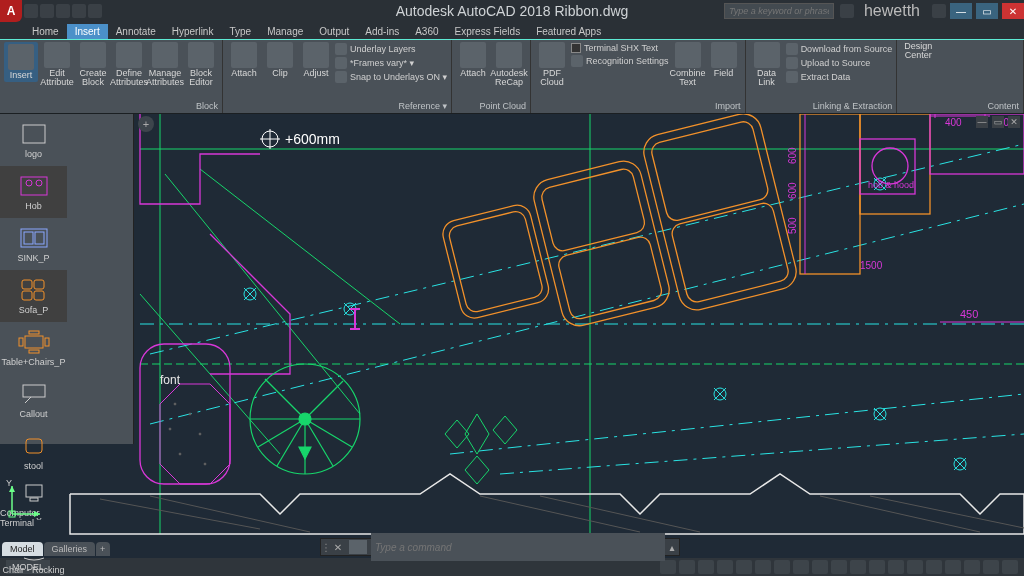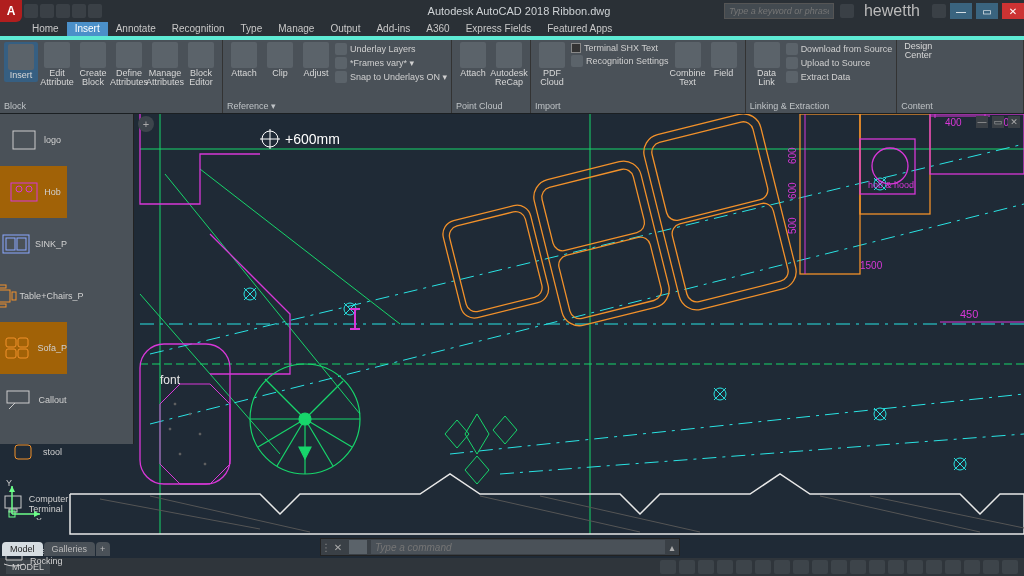--- a/index.html
+++ b/index.html
@@ -3,49 +3,49 @@
 <meta charset="utf-8">
 <style>
   * { margin: 0; padding: 0; box-sizing: border-box; font-family: "Segoe UI", Arial, sans-serif; }
   body { width: 1024px; height: 576px; background: #33393f; color: #d0d0d0; font-size: 10px; overflow: hidden; position: relative; }
 
   
   .titlebar { height: 22px; background: linear-gradient(#2a3036,#2a3036); display: flex; align-items: center; position: relative; }
   .app-logo { width: 22px; height: 22px; background: #b01e1e; color: #fff; display:flex; align-items:center; justify-content:center; font-weight:bold; font-size:12px; border-bottom-right-radius: 6px;}
   .qat { display:flex; gap:2px; margin-left:2px; }
   .qat span { width:14px; height:14px; background:#3a4046; border-radius:2px; display:inline-block; }
-  .title-center { position:absolute; left:50%; transform:translateX(-50%); font-size:11px; color:#cfd3d6;margin-left:7px; }
+  .title-center { position:absolute; left:50%; transform:translateX(-50%); font-size:14px; color:#cfd3d6; }
   .title-right { position:absolute; right:0; display:flex; align-items:center; gap:4px; height:22px; }
   .search-phrase { width:110px; height:16px; background:#434a50; border:1px solid #555; color:#999; font-style:italic; padding:0 4px; font-size:9px;}
   .userinfo { font-size:16px; color:#bbb; padding:0 6px; }
   .win-btn { width:22px; height:16px; display:flex; align-items:center; justify-content:center; font-size:10px; color:#fff; }
   .win-min { background:#3a647f; }
   .win-max { background:#3a647f; }
   .win-close { background:#c33; }
 
   
-  .menutabs { height:18px; background:#2a3036; display:flex; align-items:flex-end; padding-left:24px; gap:0; border-bottom:4px solid #5eead4;}
+  .menutabs { height:18px; background:#2a3036; display:flex; align-items:flex-end; padding-left:24px; gap:0; border-bottom:1px solid #5eead4;}
   .menutabs .tab { padding:2px 8px; font-size:10px; color:#c8c8c8; cursor:pointer; }
   .menutabs .tab.active { background:#4b90c9; color:#fff; }
 
   
   .ribbon { height:74px; background:#4a5158; display:flex; border-bottom:1px solid #1b1f22; }
   .rgrp { border-right:1px solid #333; display:flex; flex-direction:column; padding:2px 4px; }
   .rgrp .body { flex:1; display:flex; align-items:flex-start; gap:2px; }
-  .rgrp .lbl { text-align:left; font-size:9px; color:#bfc3c6; padding-top:1px; }
+  .rgrp .lbl { text-align:right; font-size:9px; color:#bfc3c6; padding-top:1px; }
   .rbtn-big { width:34px; display:flex; flex-direction:column; align-items:center; gap:1px; font-size:9px; color:#d8d8d8; text-align:center; line-height:1.05; }
   .rbtn-big .ic { width:26px; height:26px; background:#5b636a; border-radius:2px; }
   .rbtn-big.sel { background:#365f82; padding:2px; border-radius:2px; }
   .stackitem { display:flex; align-items:center; gap:3px; font-size:9px; color:#d0d0d0; padding:1px 0; white-space:nowrap; }
   .stackitem .sic { width:12px; height:12px; background:#5b636a; border-radius:2px; }
 
   
   .palette { position:absolute; top:114px; left:0; width:134px; height:330px; background:#4a5158; border-right:1px solid #222; display:flex; flex-wrap:wrap; align-content:flex-start; z-index:20;}
-  .palette .cell { width:67px; height:52px; display:flex; flex-direction:row; align-items:center; justify-content:center; font-size:9px; color:#d0d0d0; gap:2px; position:relative; }
-  .palette .cell.sel { background:#a16207; }
+  .palette .cell { width:67px; height:52px; display:flex; flex-direction:column; align-items:center; justify-content:center; font-size:9px; color:#d0d0d0; gap:2px; position:relative; }
+  .palette .cell.sel { background:#404040; }
   .palette .cell .thumb { width:36px; height:26px; border:0; display:flex; align-items:center; justify-content:center; }
 
   
   .canvas-wrap { position:absolute; top:114px; left:0; right:0; bottom:18px; background:#1f2a36; overflow:hidden; }
   .doc-tabbar { position:absolute; top:0; left:134px; height:20px; display:flex; align-items:center; gap:4px; z-index:15;}
   .doc-tabbar .plus { width:16px; height:16px; border-radius:50%; background:#3d454c; color:#aaa; display:flex; align-items:center; justify-content:center; font-size:11px; margin-left:4px;}
   .cv-controls { position:absolute; top:2px; right:4px; display:flex; gap:4px; z-index:15; }
   .cv-controls span { width:12px; height:12px; background:#3a4046; color:#aaa; font-size:9px; display:flex; align-items:center; justify-content:center; }
 
   svg.drawing { position:absolute; top:0; left:0; }
@@ -53,21 +53,21 @@
   
   .layout-tabs { position:absolute; left:2px; bottom:20px; display:flex; gap:0; z-index:30; }
   .layout-tabs .lt { background:#d6dde2; color:#222; font-size:9px; padding:2px 8px; border-top-left-radius:4px; border-top-right-radius:4px; margin-right:1px; }
   .layout-tabs .lt.inactive { background:#4a5158; color:#bbb; }
 
   
   .cmdline { position:absolute; left:320px; bottom:20px; height:18px; width:360px; background:#3a4046; display:flex; align-items:center; z-index:30; border:1px solid #222; }
   .cmdline .handle { width:10px; color:#888; text-align:center; }
   .cmdline .x { width:14px; color:#aaa; text-align:center; }
   .cmdline .prompt { width:18px; height:14px; background:#5b636a; margin:0 4px; }
-  .cmdline input { flex:1; background:#4a5158; border:none; color:#bbb; font-size:10px; font-style:italic; padding:4px 4px; height:14px; }
+  .cmdline input { flex:1; background:#4a5158; border:none; color:#bbb; font-size:10px; font-style:italic; padding:4px 4px; height:28px; }
   .cmdline .up { width:14px; color:#aaa; text-align:center; }
 
   
   .statusbar { position:absolute; left:0; right:0; bottom:0; height:18px; background:#2f353b; display:flex; align-items:center; justify-content:flex-end; gap:3px; padding:0 6px; }
   .statusbar .sb { width:16px; height:14px; background:#3d444a; border-radius:2px; }
   .statusbar .modebtn { padding:0 6px; font-size:9px; background:#3d444a; height:14px; display:flex; align-items:center; }
 
   
   .ucs { position:absolute; left:6px; bottom:38px; width:40px; height:40px; z-index:25; }
 
@@ -99,21 +99,21 @@
     <div class="win-btn win-min">—</div>
     <div class="win-btn win-max">▭</div>
     <div class="win-btn win-close">✕</div>
   </div>
 </div>
 
 <div class="menutabs">
   <div class="tab">Home</div>
   <div class="tab active">Insert</div>
   <div class="tab">Annotate</div>
-  <div class="tab">Recognition</div>
+  <div class="tab">Hyperlink</div>
   <div class="tab">Type</div>
   <div class="tab">Manage</div>
   <div class="tab">Output</div>
   <div class="tab">Add-ins</div>
   <div class="tab">A360</div>
   <div class="tab">Express Fields</div>
   <div class="tab">Featured Apps</div>
 </div>
 
 <div class="ribbon">
@@ -459,43 +459,43 @@
   <div class="cell">
       <div class="thumb">
         <svg width="30" height="22">
           <rect x="2" y="2" width="26" height="18" fill="none" stroke="#8aa8ff"></rect>
           <rect x="5" y="5" width="9" height="12" fill="none" stroke="#8aa8ff"></rect>
           <rect x="16" y="5" width="9" height="12" fill="none" stroke="#8aa8ff"></rect>
         </svg>
       </div>
       <span>SINK_P</span>
     </div>
+  <div class="cell sel">
+      <div class="thumb">
+        <svg width="30" height="24">
+          <rect x="3" y="2" width="10" height="9" rx="2" fill="none" stroke="#f2912a"></rect>
+          <rect x="15" y="2" width="10" height="9" rx="2" fill="none" stroke="#f2912a"></rect>
+          <rect x="3" y="13" width="10" height="9" rx="2" fill="none" stroke="#f2912a"></rect>
+          <rect x="15" y="13" width="10" height="9" rx="2" fill="none" stroke="#f2912a"></rect>
+        </svg>
+      </div>
+      <span>Sofa_P</span>
+    </div>
   <div class="cell">
       <div class="thumb">
         <svg width="34" height="24">
           <rect x="8" y="6" width="18" height="12" fill="none" stroke="#f2912a"></rect>
           <rect x="2" y="8" width="4" height="8" fill="none" stroke="#f2912a"></rect>
           <rect x="28" y="8" width="4" height="8" fill="none" stroke="#f2912a"></rect>
           <rect x="12" y="1" width="10" height="3" fill="none" stroke="#f2912a"></rect>
           <rect x="12" y="20" width="10" height="3" fill="none" stroke="#f2912a"></rect>
         </svg>
       </div>
       <span>Table+Chairs_P</span>
     </div>
-  <div class="cell sel">
-      <div class="thumb">
-        <svg width="30" height="24">
-          <rect x="3" y="2" width="10" height="9" rx="2" fill="none" stroke="#f2912a"></rect>
-          <rect x="15" y="2" width="10" height="9" rx="2" fill="none" stroke="#f2912a"></rect>
-          <rect x="3" y="13" width="10" height="9" rx="2" fill="none" stroke="#f2912a"></rect>
-          <rect x="15" y="13" width="10" height="9" rx="2" fill="none" stroke="#f2912a"></rect>
-        </svg>
-      </div>
-      <span>Sofa_P</span>
-    </div>
   <div class="cell">
       <div class="thumb">
         <svg width="30" height="22">
           <rect x="4" y="2" width="22" height="12" fill="none" stroke="#ccc"></rect>
           <line x1="12" y1="14" x2="6" y2="20" stroke="#ccc"></line>
         </svg>
       </div>
       <span>Callout</span>
     </div>
   <div class="cell">

